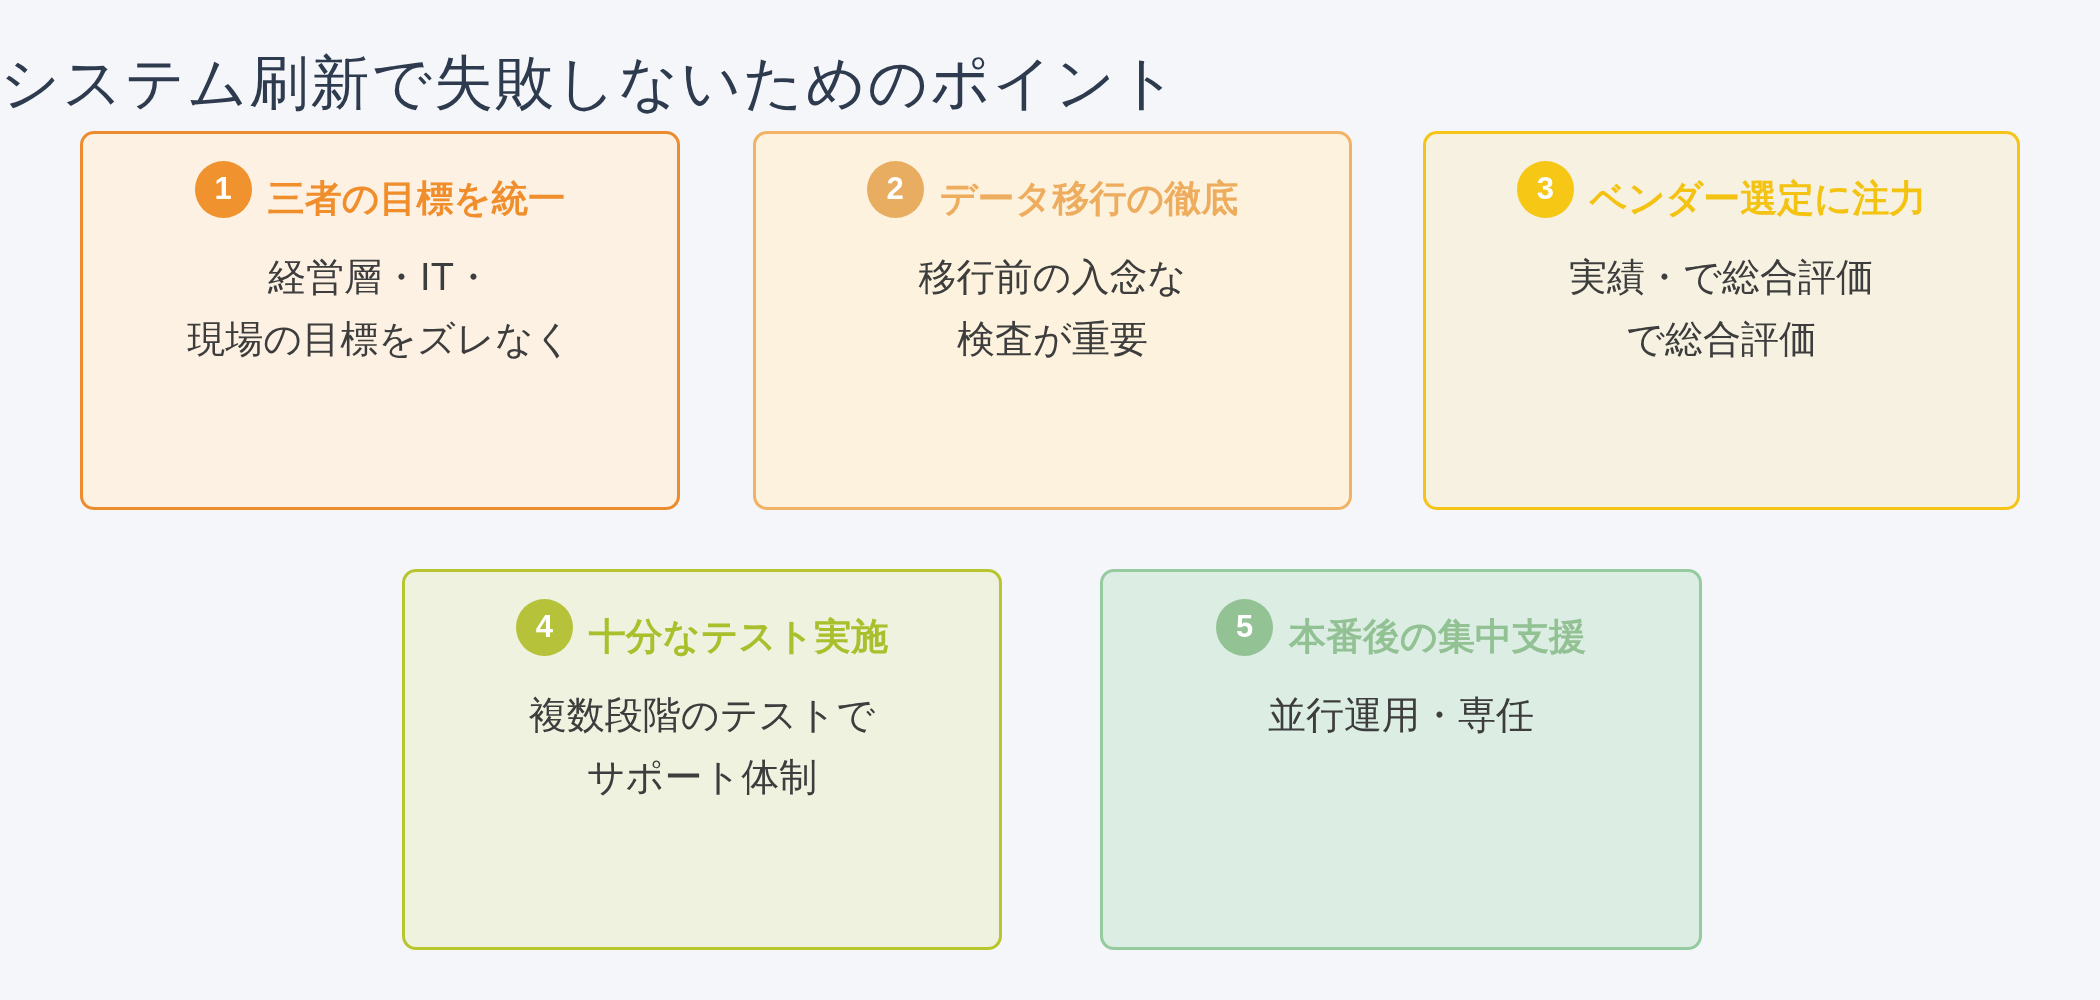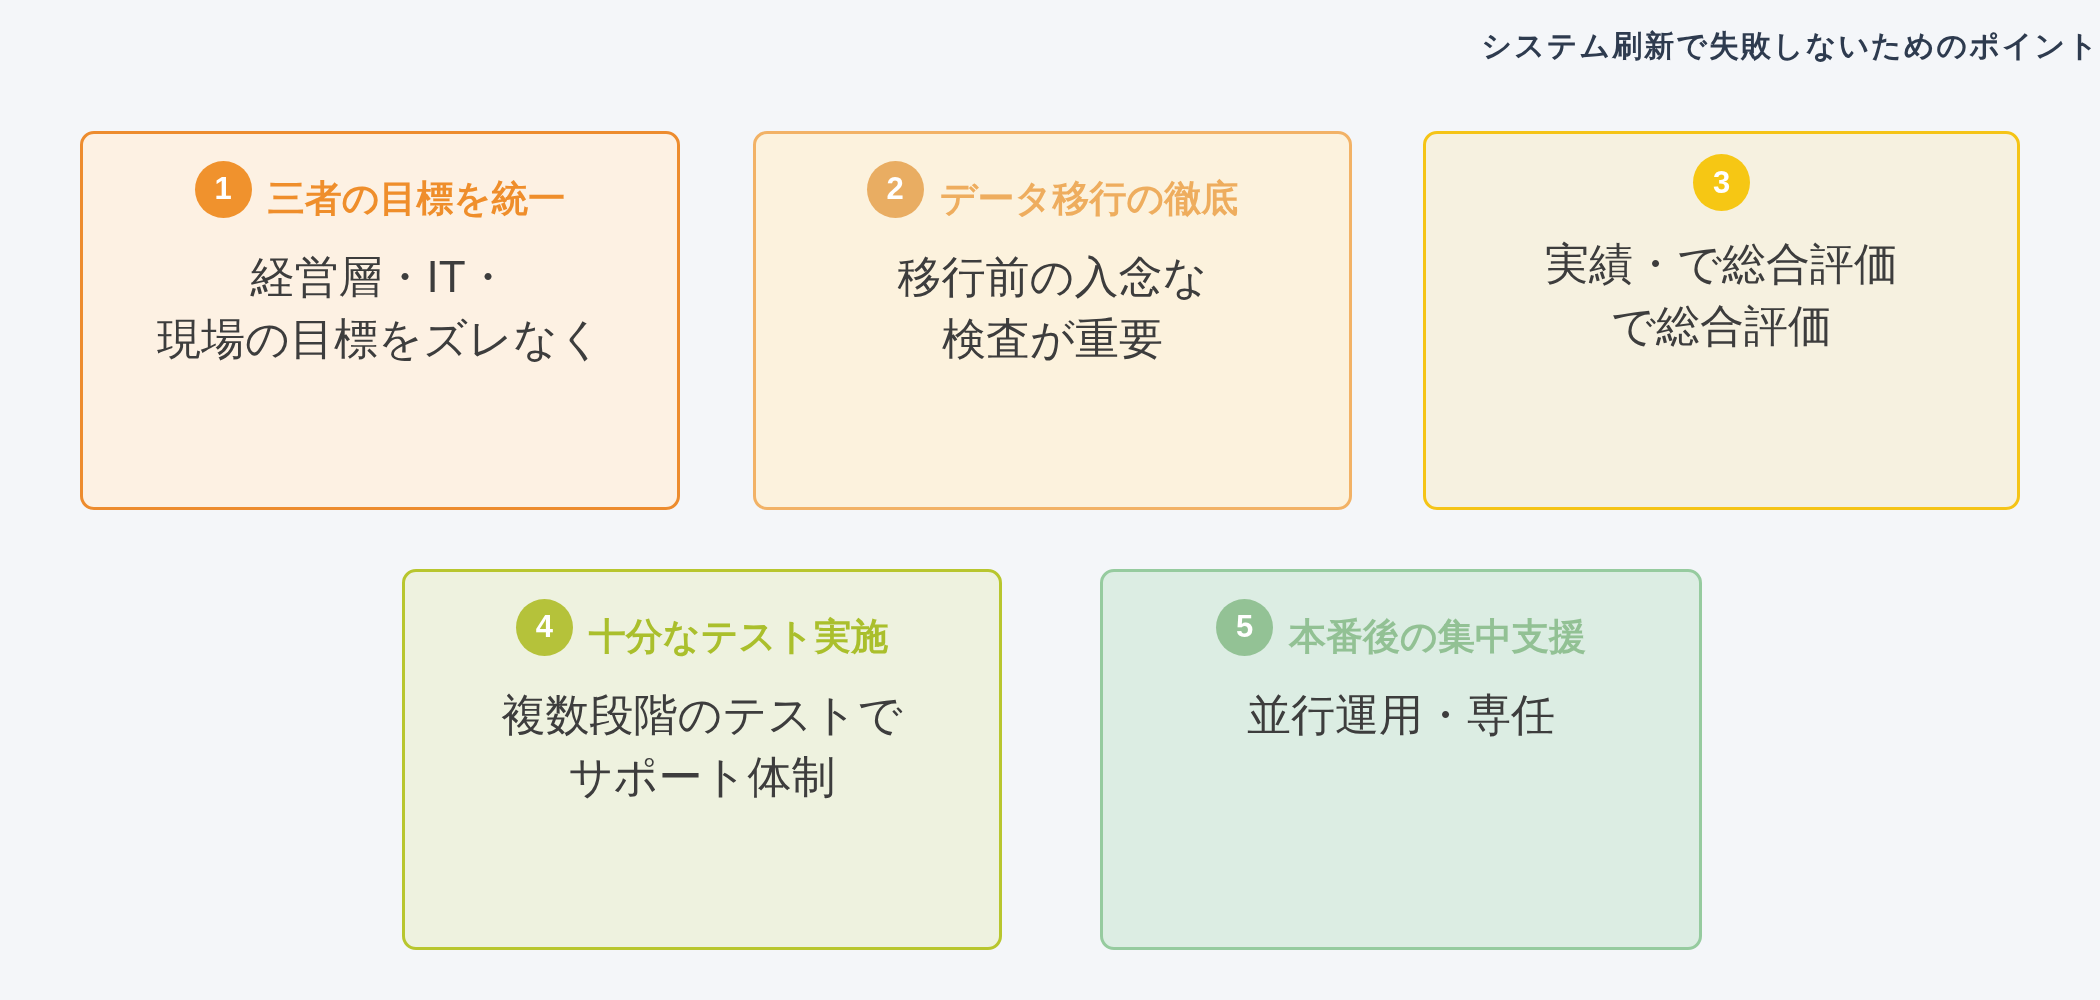--- a/index.html
+++ b/index.html
@@ -14,24 +14,24 @@
     width: 2100px;
     height: 1000px;
     background: #f4f6f9;
     overflow: hidden;
   }
   .page-title {
     position: absolute;
     top: 8px;
     left: 0;
     width: 100%;
-    text-align: right;
-    font-size: 30px;
+    text-align: left;
+    font-size: 59px;
     line-height: 1.2;
-    font-weight: 700;
+    font-weight: 400;
     letter-spacing: 2px;
     color: #2e3b4f;
   }
   .card {
     position: absolute;
     box-sizing: border-box;
     border: 3px solid var(--border);
     background: var(--bg);
     border-radius: 14px;
   }
@@ -69,21 +69,21 @@
   .card-title {
     font-size: 37px;
     font-weight: 800;
     color: var(--title);
     white-space: nowrap;
     margin-top: 20px;
   }
   .card-body {
     margin-top: 22px;
     text-align: center;
-    font-size: 44px;
+    font-size: 38px;
     line-height: 62px;
     color: #3d3d3d;
   }
 </style>
 </head>
 <body>
 
 <div class="canvas">
 
   <h1 class="page-title">システム刷新で失敗しないためのポイント</h1>
@@ -106,20 +106,21 @@
     </div>
     <div class="card-body">
       <div>移行前の入念な</div>
       <div>検査が重要</div>
     </div>
   </section>
 
   <section class="card card-3">
     <div class="card-header">
       <span class="badge">3</span>
+      <span class="card-title">ベンダー選定に注力</span>
     </div>
     <div class="card-body">
       <div>実績・で総合評価</div>
       <div>で総合評価</div>
     </div>
   </section>
 
   <section class="card card-4">
     <div class="card-header">
       <span class="badge">4</span>

